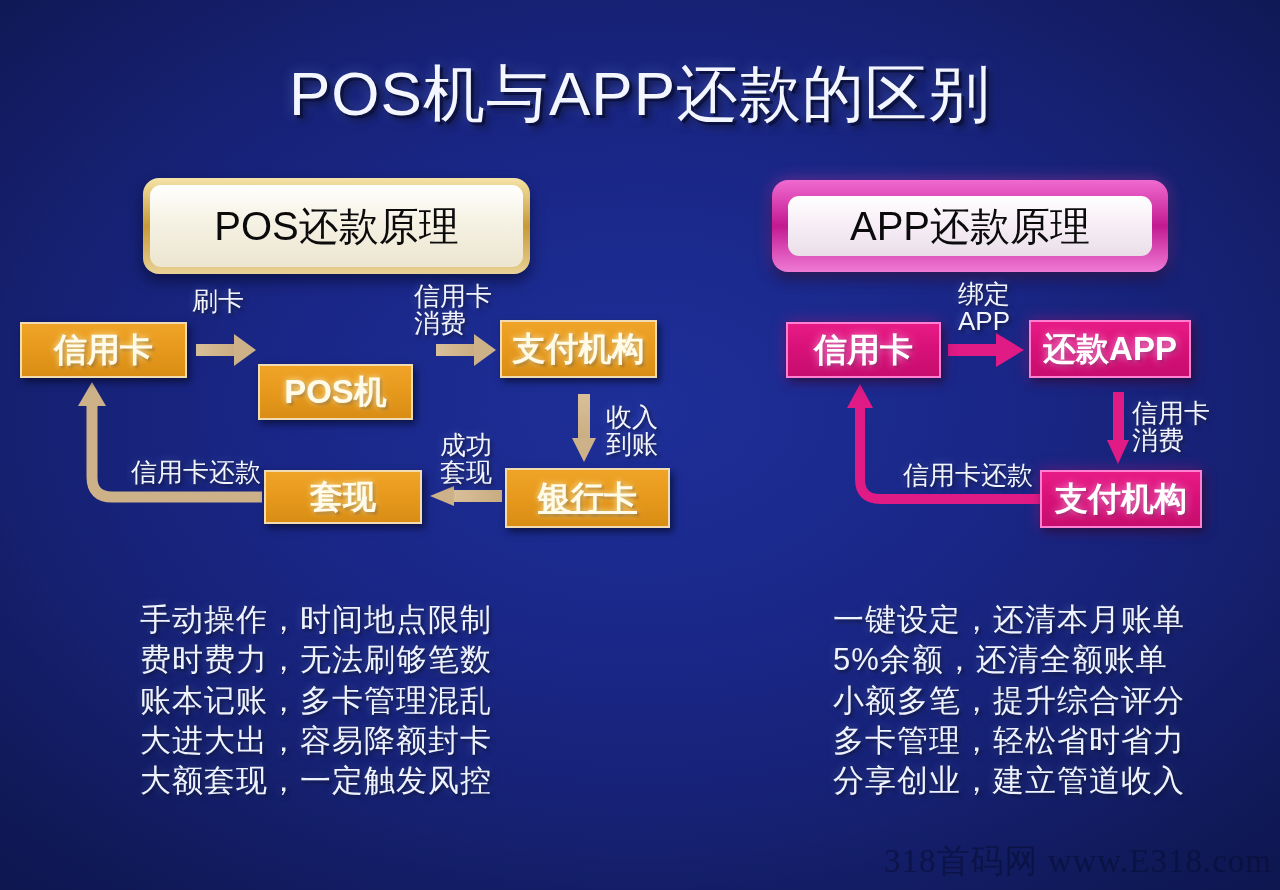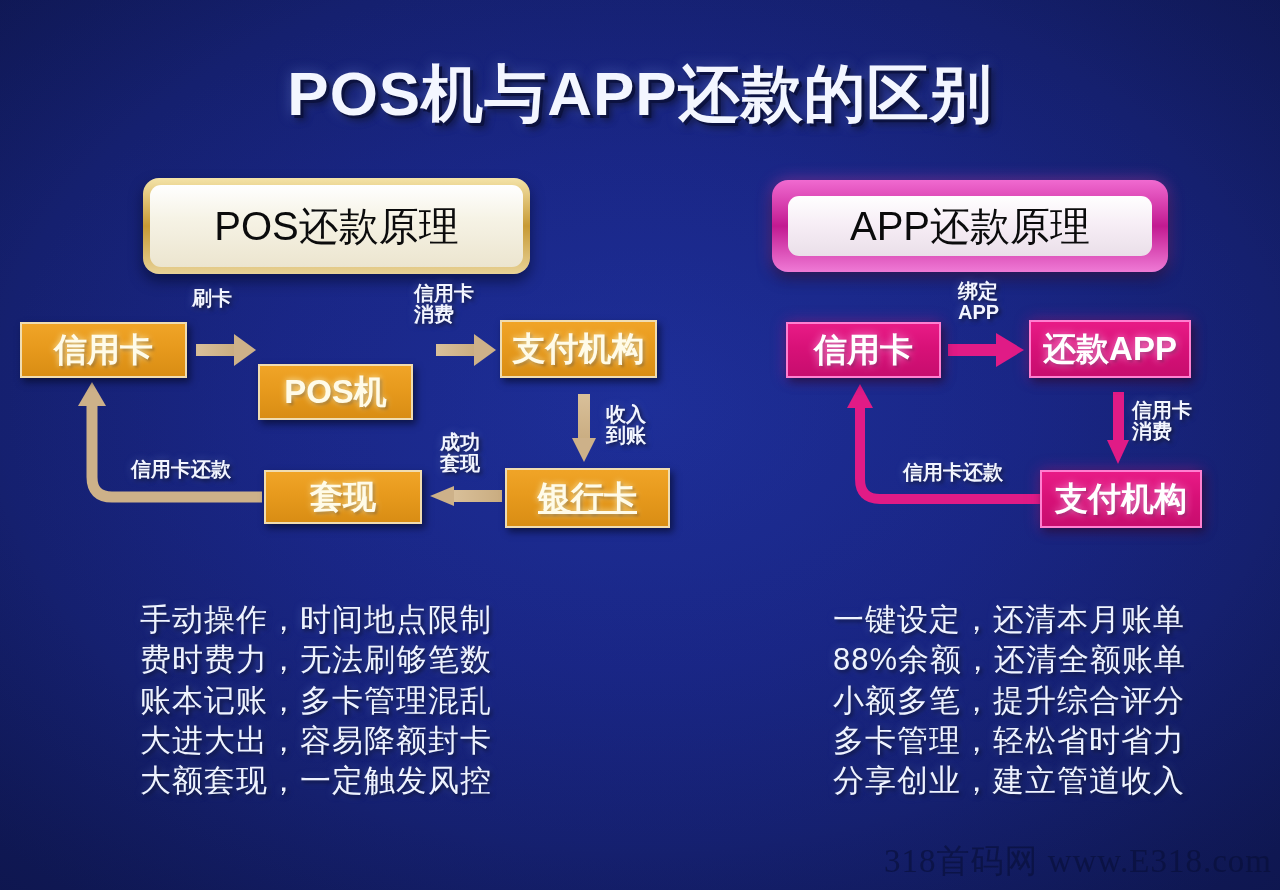--- a/index.html
+++ b/index.html
@@ -29,21 +29,21 @@
   }
 
   
   .title {
     position: absolute;
     top: 52px;
     left: 0;
     width: 100%;
     text-align: center;
     font-size: 62px;
-    font-weight: bold;
+    font-weight: normal;
     color: #f3f6ff;
     letter-spacing: 1px;
     white-space: nowrap;
     text-shadow:
        3px 3px 0 rgba(10,16,60,0.85),
        5px 5px 7px rgba(5,8,35,0.7),
        0 0 14px rgba(150,175,255,0.35);
     z-index: 5;
   }
 
@@ -131,22 +131,22 @@
 
   
   #n-credit-r   { left: 786px;  top: 322px; width: 155px; height: 56px; }
   #n-repayapp   { left: 1029px; top: 320px; width: 162px; height: 58px; }
   #n-payorg-r   { left: 1040px; top: 470px; width: 162px; height: 58px; }
 
   
   .edge-label {
     position: absolute;
     color: #f2f5ff;
-    font-size: 20px;
-    font-weight: bold;
+    font-size: 26px;
+    font-weight: normal;
     line-height: 1.05;
     white-space: pre-line;
     text-shadow: 2px 2px 4px rgba(5,9,40,0.9), 0 0 8px rgba(160,185,255,0.35);
     z-index: 4;
   }
   #lbl-swipe     { left: 192px; top: 288px; }
   #lbl-consume-l { left: 414px; top: 283px; }
   #lbl-income    { left: 606px; top: 404px; }
   #lbl-success   { left: 440px; top: 432px; }
   #lbl-repay-l   { left: 131px; top: 459px; }
@@ -288,21 +288,21 @@
   <div class="bullets" id="bullets-left">
     <div class="line">手动操作，时间地点限制</div>
     <div class="line">费时费力，无法刷够笔数</div>
     <div class="line">账本记账，多卡管理混乱</div>
     <div class="line">大进大出，容易降额封卡</div>
     <div class="line">大额套现，一定触发风控</div>
   </div>
 
   <div class="bullets" id="bullets-right">
     <div class="line">一键设定，还清本月账单</div>
-    <div class="line">88%余额，还清全额账单</div>
+    <div class="line">5%余额，还清全额账单</div>
     <div class="line">小额多笔，提升综合评分</div>
     <div class="line">多卡管理，轻松省时省力</div>
     <div class="line">分享创业，建立管道收入</div>
   </div>
 
   <div id="watermark">318首码网  www.E318.com</div>
 
 </div>
 
 </body></html>

